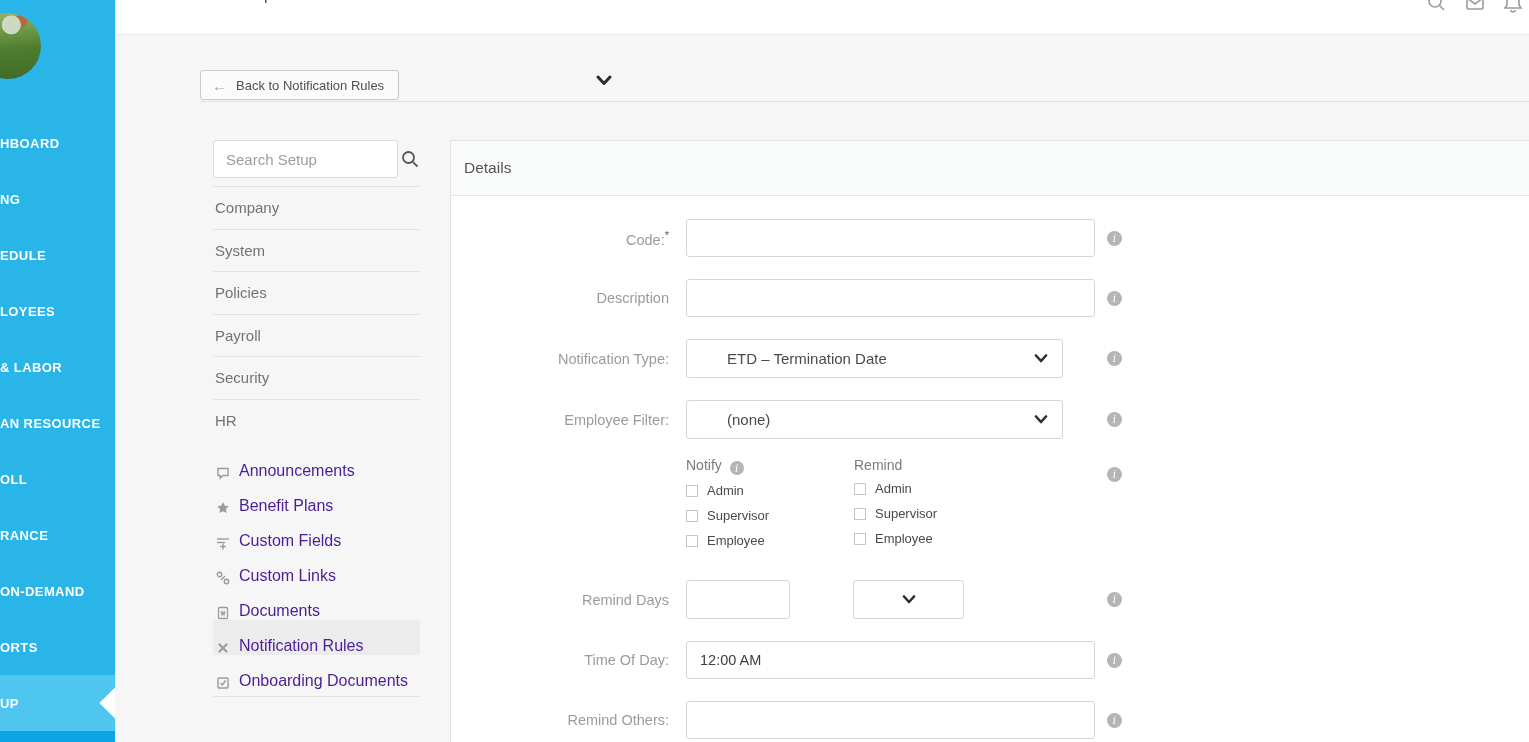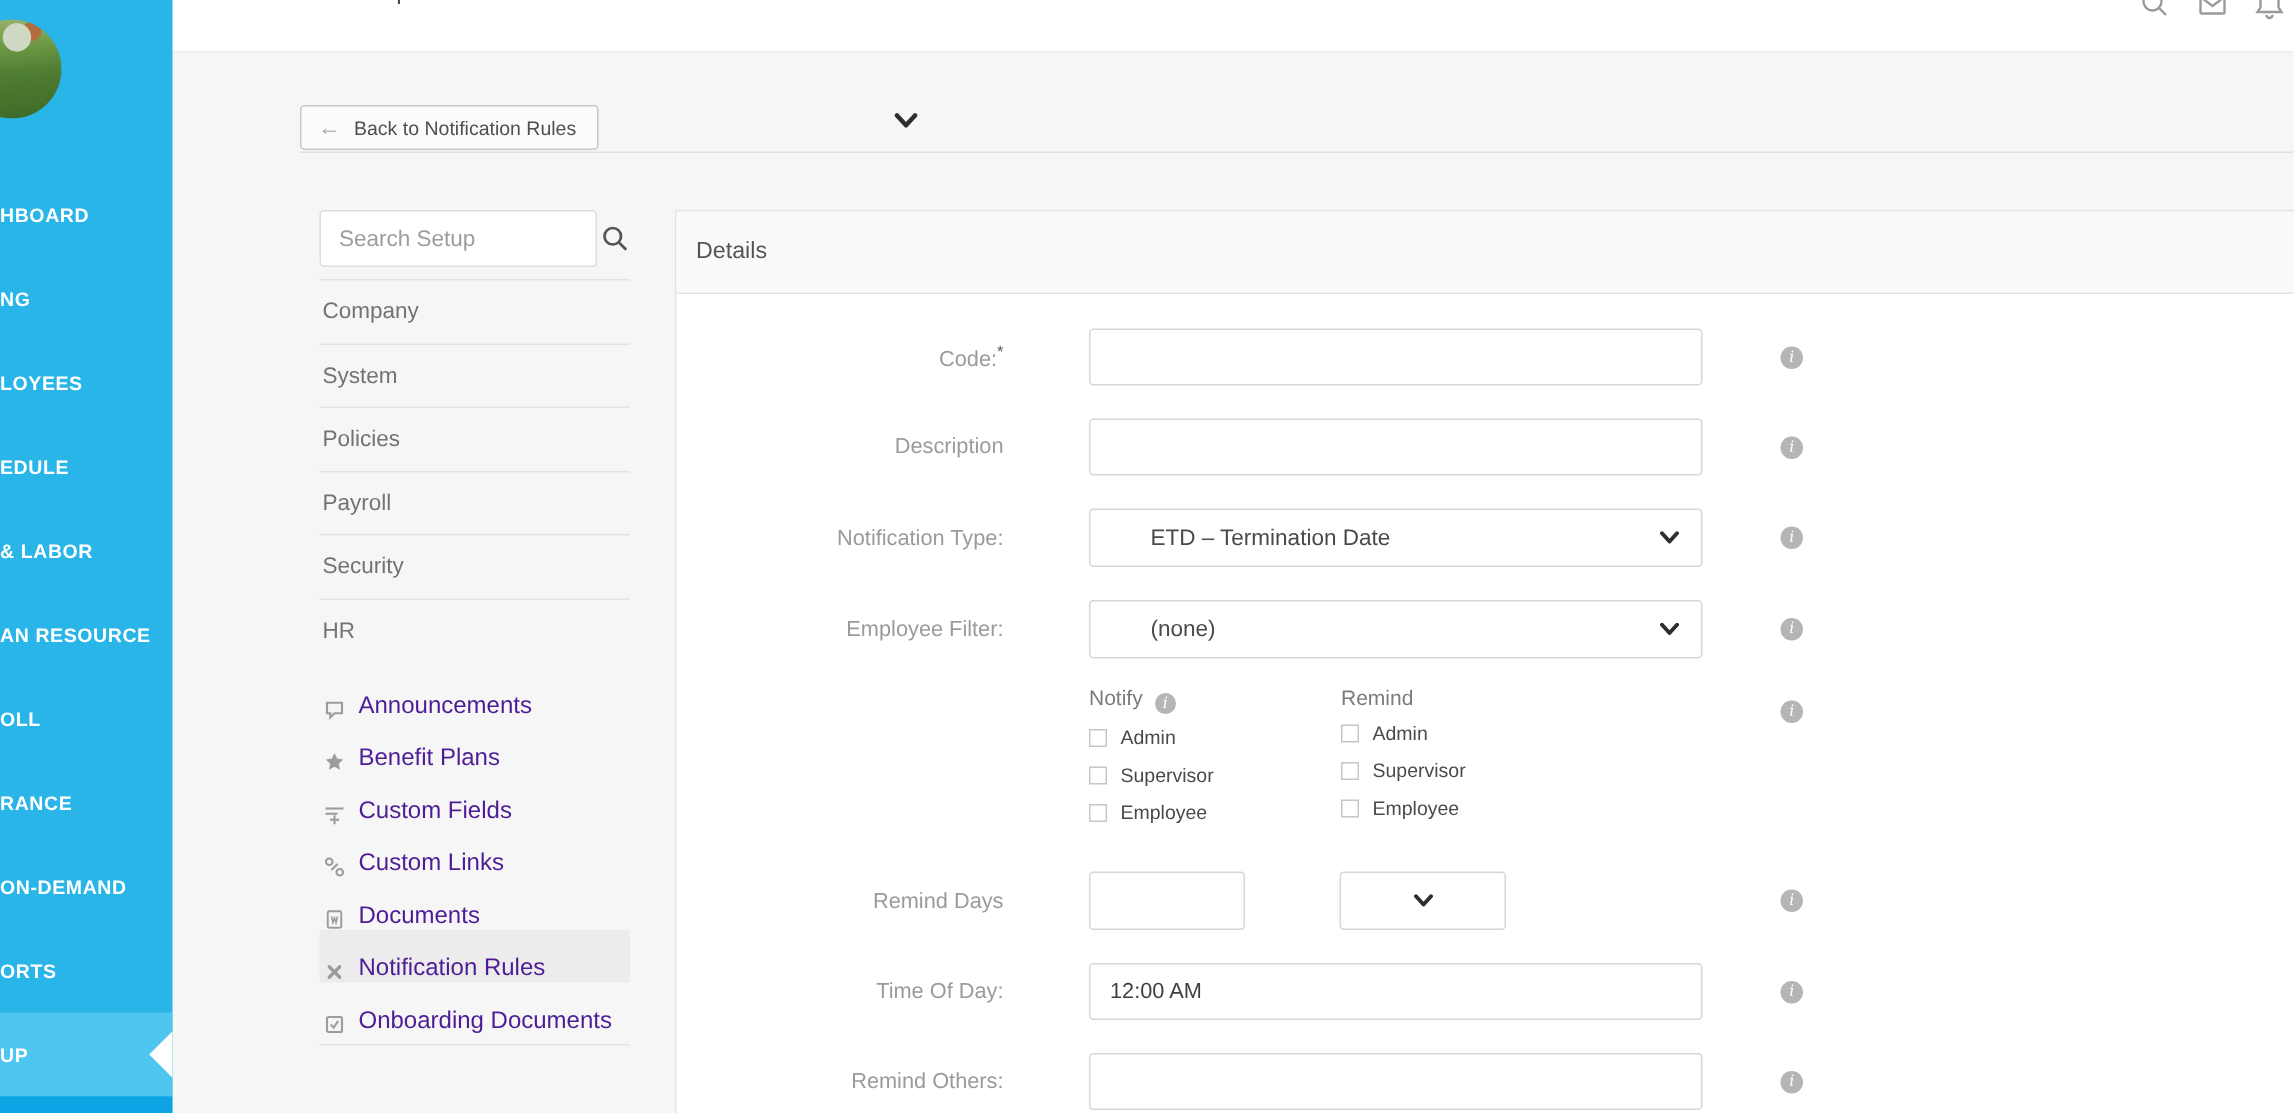--- a/index.html
+++ b/index.html
@@ -67,33 +67,33 @@
   .sub-ico { width:14px; height:14px; color:#9c9c9c; flex:0 0 14px; display:flex; }
 
   
   .details-panel { position:absolute; left:335px; top:105px; right:-2px; bottom:-40px;
     background:#ffffff; border:1px solid #e2e2e2; }
   .details-header { height:55px; background:#f9fafa; border-bottom:1px solid #e5e5e5;
     display:flex; align-items:center; padding-left:13px;
     font-size:15.5px; color:#555555; }
   .details-body { padding-top:23px; }
 
-  .frow { display:flex; align-items:center; margin-bottom:22px;gap:40px; }
+  .frow { display:flex; align-items:center; margin-bottom:22px; }
   .frow.top-align { align-items:flex-start; }
   .flabel { width:235px; flex:0 0 235px; text-align:right; padding-right:17px;
     font-size:14.5px; color:#9b9b9b; }
   .flabel sup { color:#555; font-size:11px; }
   .fslot { width:409px; flex:0 0 409px; display:flex; align-items:center; }
   .txt { width:409px; height:38px; border:1px solid #d6d6d6; border-radius:3px;
     background:#fff; padding:0 13px; font-size:14.5px; color:#3f3f3f;
     font-family:"Liberation Sans", sans-serif; outline:none; }
   .fakesel { height:39px; border:1px solid #d6d6d6; border-radius:3px; background:#fff;
     display:flex; align-items:center; justify-content:space-between;
     padding:0 14px; font-size:15px; color:#4a4a4a; cursor:pointer; }
-  .fakesel.big { width:409px;padding-left:40px; }
+  .fakesel.big { width:377px;padding-left:40px; }
   .fakesel.small { width:111px; justify-content:center; }
   .txt.small { width:104px; height:39px; }
   .gap63 { width:63px; flex:0 0 63px; }
 
   .info { width:15px; height:15px; border-radius:50%; background:#b5b5b5;
     color:#fff; font-family:"DejaVu Serif", serif; font-size:10.5px; font-style:italic;
     line-height:15px; text-align:center; margin-left:12px; flex:0 0 15px; cursor:pointer; }
   .info.inline { margin-left:8px; display:inline-block; vertical-align:-2px; width:14px; height:14px; line-height:14px; }
   .info.mt { margin-top:10px; }
 
@@ -112,24 +112,24 @@
 <div class="sidebar">
   <div class="avatar"></div>
   <div class="side-nav">
     <div class="side-item">
         <span>HBOARD</span>
       </div>
     <div class="side-item">
         <span>NG</span>
       </div>
     <div class="side-item">
+        <span>EDULE</span>
+      </div>
+    <div class="side-item">
         <span>LOYEES</span>
-      </div>
-    <div class="side-item">
-        <span>EDULE</span>
       </div>
     <div class="side-item">
         <span>&amp; LABOR</span>
       </div>
     <div class="side-item">
         <span>AN RESOURCE</span>
       </div>
     <div class="side-item">
         <span>OLL</span>
       </div>

